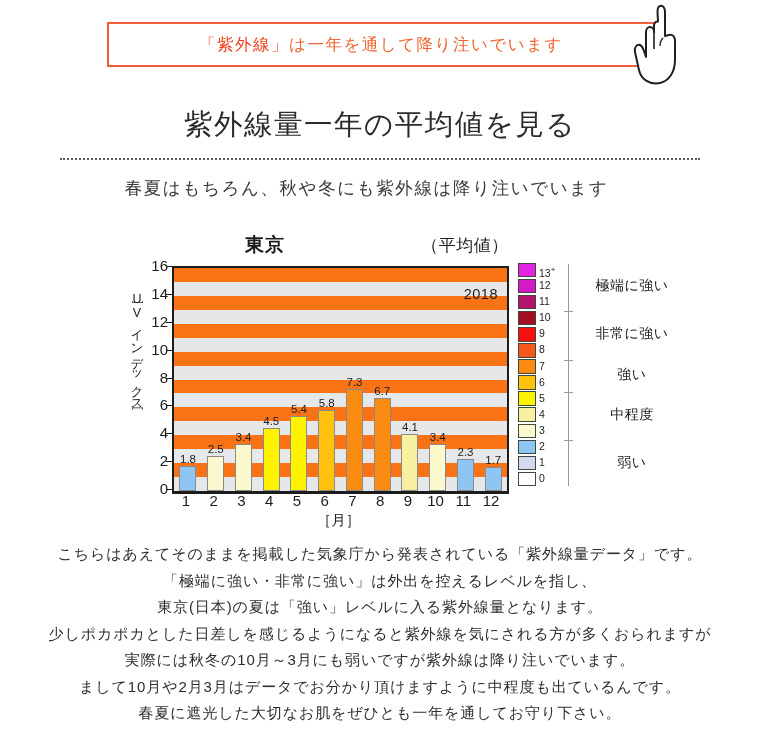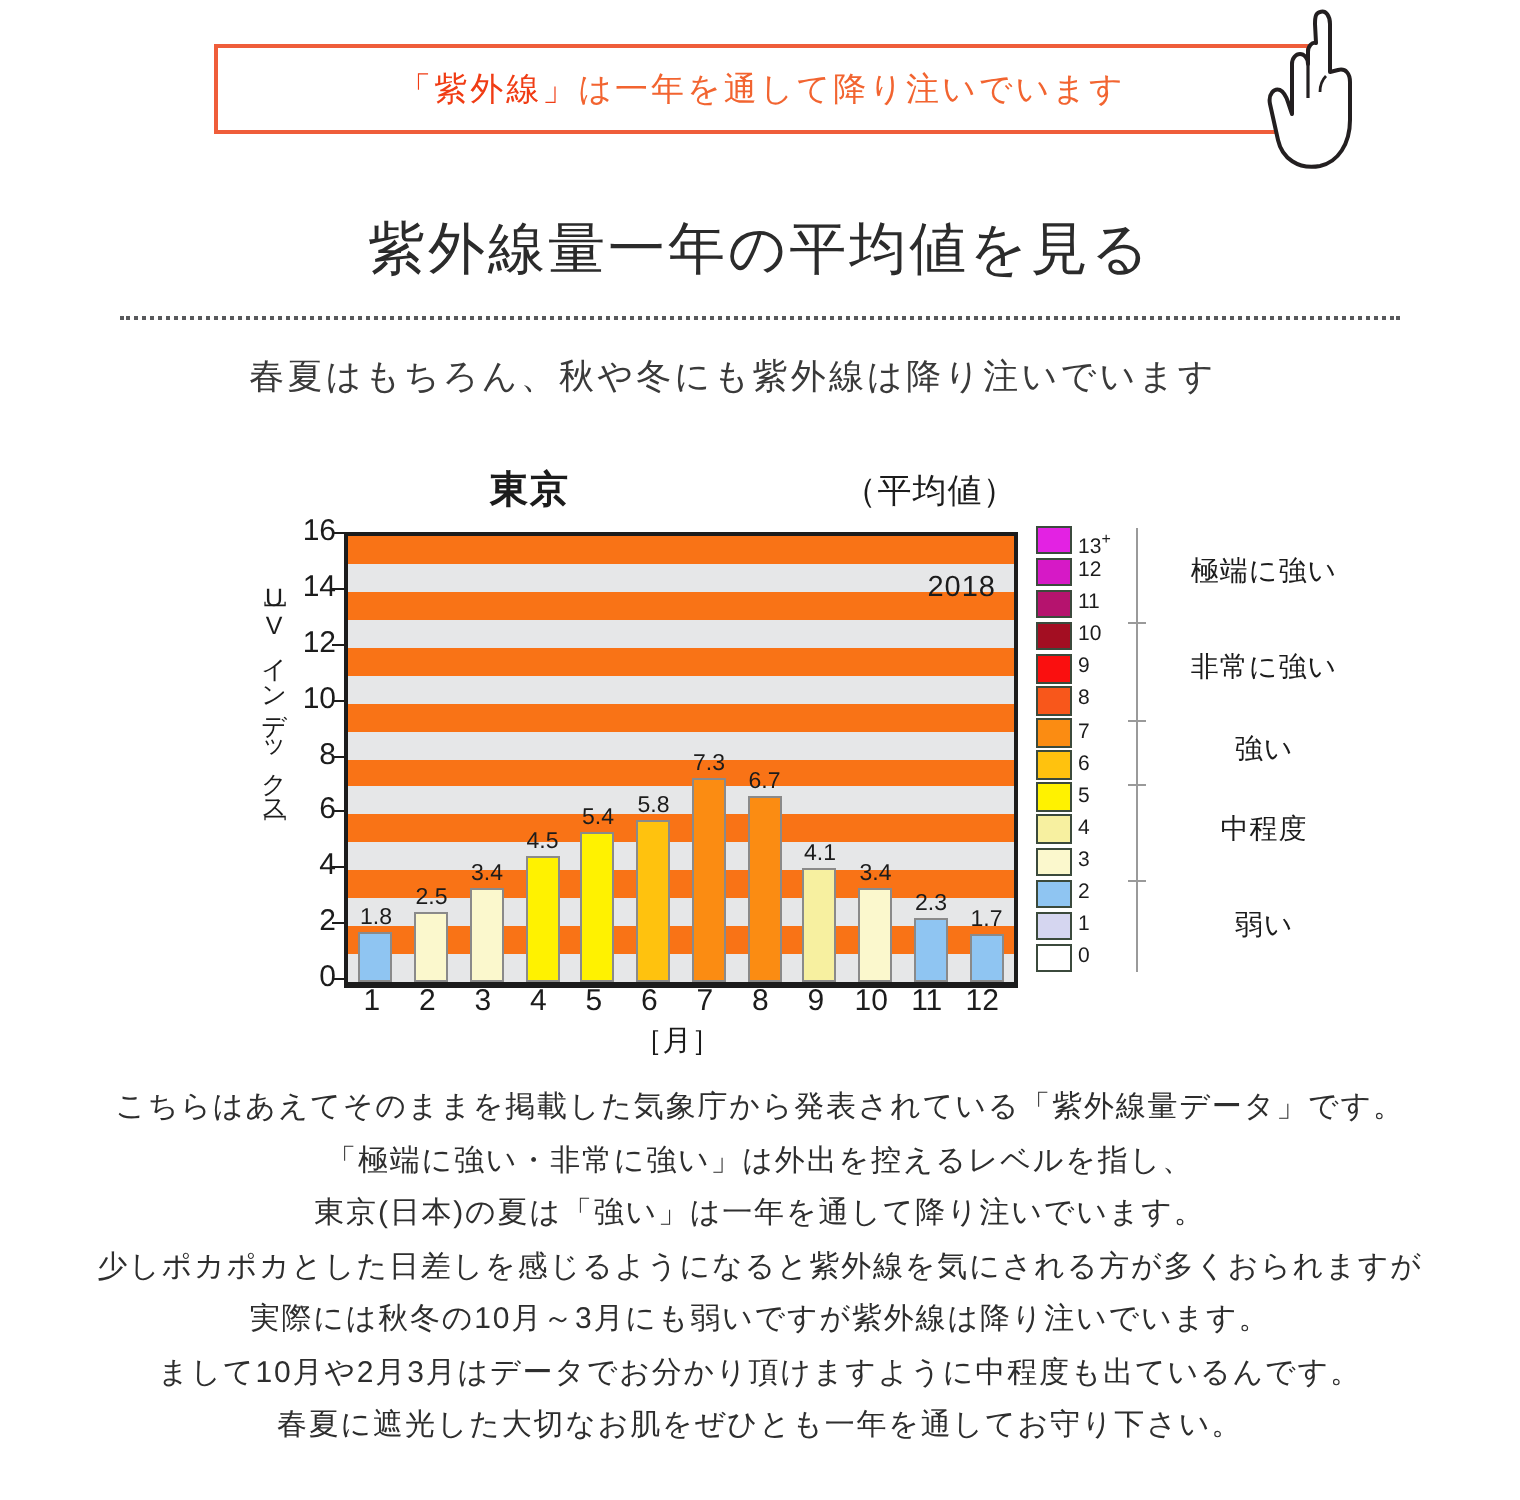--- a/index.html
+++ b/index.html
@@ -484,21 +484,21 @@
       <div class="legend-cat" style="top: 63.45px;">非常に強い</div>
       <div class="legend-cat" style="top: 103.7px;">強い</div>
       <div class="legend-cat" style="top: 143.95px;">中程度</div>
       <div class="legend-cat" style="top: 192.25px;">弱い</div>
     </div>
 </div>
 
 <div class="body-copy" id="body-copy">
     <div class="body-line">こちらはあえてそのままを掲載した気象庁から発表されている「紫外線量データ」です。</div>
     <div class="body-line">「極端に強い・非常に強い」は外出を控えるレベルを指し、</div>
-    <div class="body-line">東京(日本)の夏は「強い」は一年を通して降り注いでいます。</div>
+    <div class="body-line">東京(日本)の夏は「強い」レベルに入る紫外線量となります。</div>
     <div class="body-line">少しポカポカとした日差しを感じるようになると紫外線を気にされる方が多くおられますが</div>
     <div class="body-line">実際には秋冬の10月～3月にも弱いですが紫外線は降り注いでいます。</div>
     <div class="body-line">まして10月や2月3月はデータでお分かり頂けますように中程度も出ているんです。</div>
     <div class="body-line">春夏に遮光した大切なお肌をぜひとも一年を通してお守り下さい。</div>
   </div>
 
 <div class="ytickmark" style="top: 489px;"></div>
 <div class="ytickmark" style="top: 461.125px;"></div>
 <div class="ytickmark" style="top: 433.25px;"></div>
 <div class="ytickmark" style="top: 405.375px;"></div>

